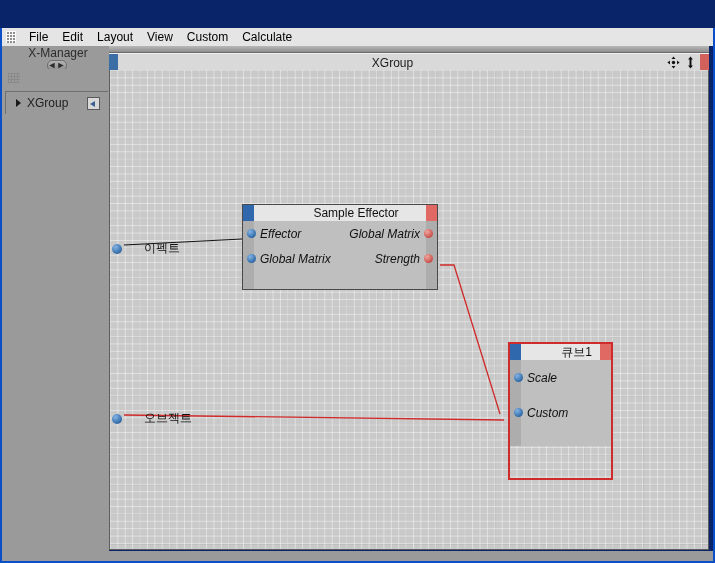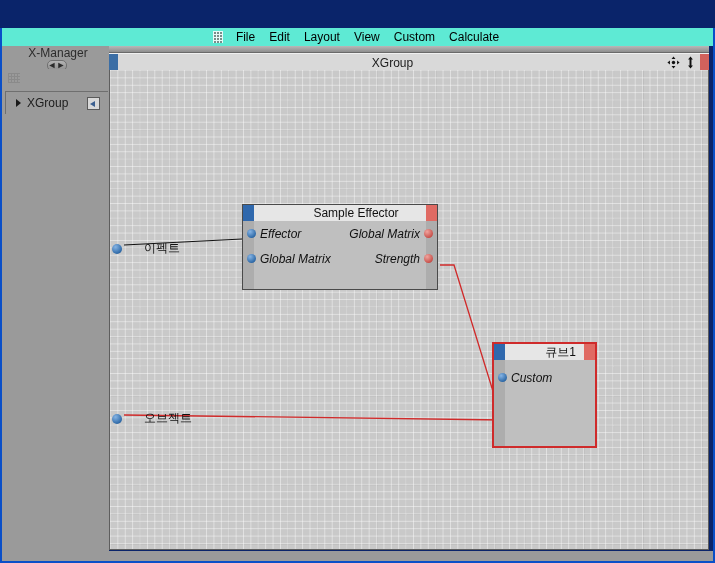--- a/index.html
+++ b/index.html
@@ -33,21 +33,21 @@
     position:relative;
   }
   .tb-btn.close{background:linear-gradient(180deg,#f29a86 0%,#e2553a 42%,#c0301c 100%);}
   .gl-min{width:8px;height:3px;background:#fff;margin-top:7px;}
   .gl-max{width:9px;height:8px;border:1px solid #fff;border-top-width:2px;box-sizing:border-box;background:transparent;}
   .gl-cls{color:#fff;font-size:13px;font-weight:bold;line-height:1;font-family:"Liberation Sans",sans-serif;}
 
   
   .menubar{
     position:absolute;left:2px;top:28px;width:711px;height:18px;
-    background:#5eead4;display:flex;align-items:center;justify-content:center;
+    background:#e5e5e5;display:flex;align-items:center;
   }
   .grip{
     width:10px;height:12px;margin-left:4px;margin-right:6px;
     background-image:
       linear-gradient(90deg,#ffffff 1px,transparent 1px),
       linear-gradient(180deg,#ffffff 1px,transparent 1px);
     background-size:3px 3px;background-color:#7e7e7e;opacity:.85;
   }
   .menu-item{
     font-size:12px;color:#000;padding:0 7px;line-height:18px;white-space:nowrap;cursor:default;
@@ -148,21 +148,21 @@
   .port.out{background:radial-gradient(circle at 35% 30%,#f0a49e,#c9524c 70%,#a33b36);right:4px;}
   .plabel{font-size:12px;color:#101010;white-space:nowrap;}
   .plabel.l{margin-left:17px;}
   .plabel.r{position:absolute;right:17px;}
 
   #node-effector{left:132px;top:134px;width:196px;height:86px;border:1px solid #4a4a4a;}
   #node-effector .nbody{height:68px;}
   #node-effector .ngut{position:absolute;left:0;top:0;width:11px;height:100%;background:#adadad;}
   #node-effector .ngutr{position:absolute;right:0;top:0;width:11px;height:100%;background:#adadad;}
 
-  #node-cube{left:382px;top:272px;width:105px;height:106px;border:2px solid #cf2b2b;}
+  #node-cube{left:398px;top:272px;width:105px;height:138px;border:2px solid #cf2b2b;}
   #node-cube .nbody{height:86px;}
   #node-cube .ngut{position:absolute;left:0;top:0;width:11px;height:100%;background:#adadad;}
   #node-cube .prow{height:35px;}
   #node-cube .prow .port.in{top:13px;}
 
   
   .freeport{position:absolute;display:flex;align-items:center;gap:18px;}
   .freeport .dot{
     width:10px;height:10px;border-radius:50%;
     background:radial-gradient(circle at 35% 30%,#86b4e4,#2f6aa8 70%,#1d4a7d);
@@ -267,20 +267,24 @@
       <div class="node" id="node-cube">
         <div class="ntitle">
           <div class="nt-blue"></div>
           <div class="nt-txt">큐브1</div>
           <div class="nt-red"></div>
         </div>
         <div class="nbody">
           <div class="ngut"></div>
           <div class="prow">
             <div class="port in"></div>
+            <div class="plabel l">Scale</div>
+          </div>
+          <div class="prow">
+            <div class="port in"></div>
             <div class="plabel l">Custom</div>
           </div>
         </div>
       </div>
 
     </div>
   </div>
 
   <div class="bottomstrip"></div>
   <div class="wframe"></div>

